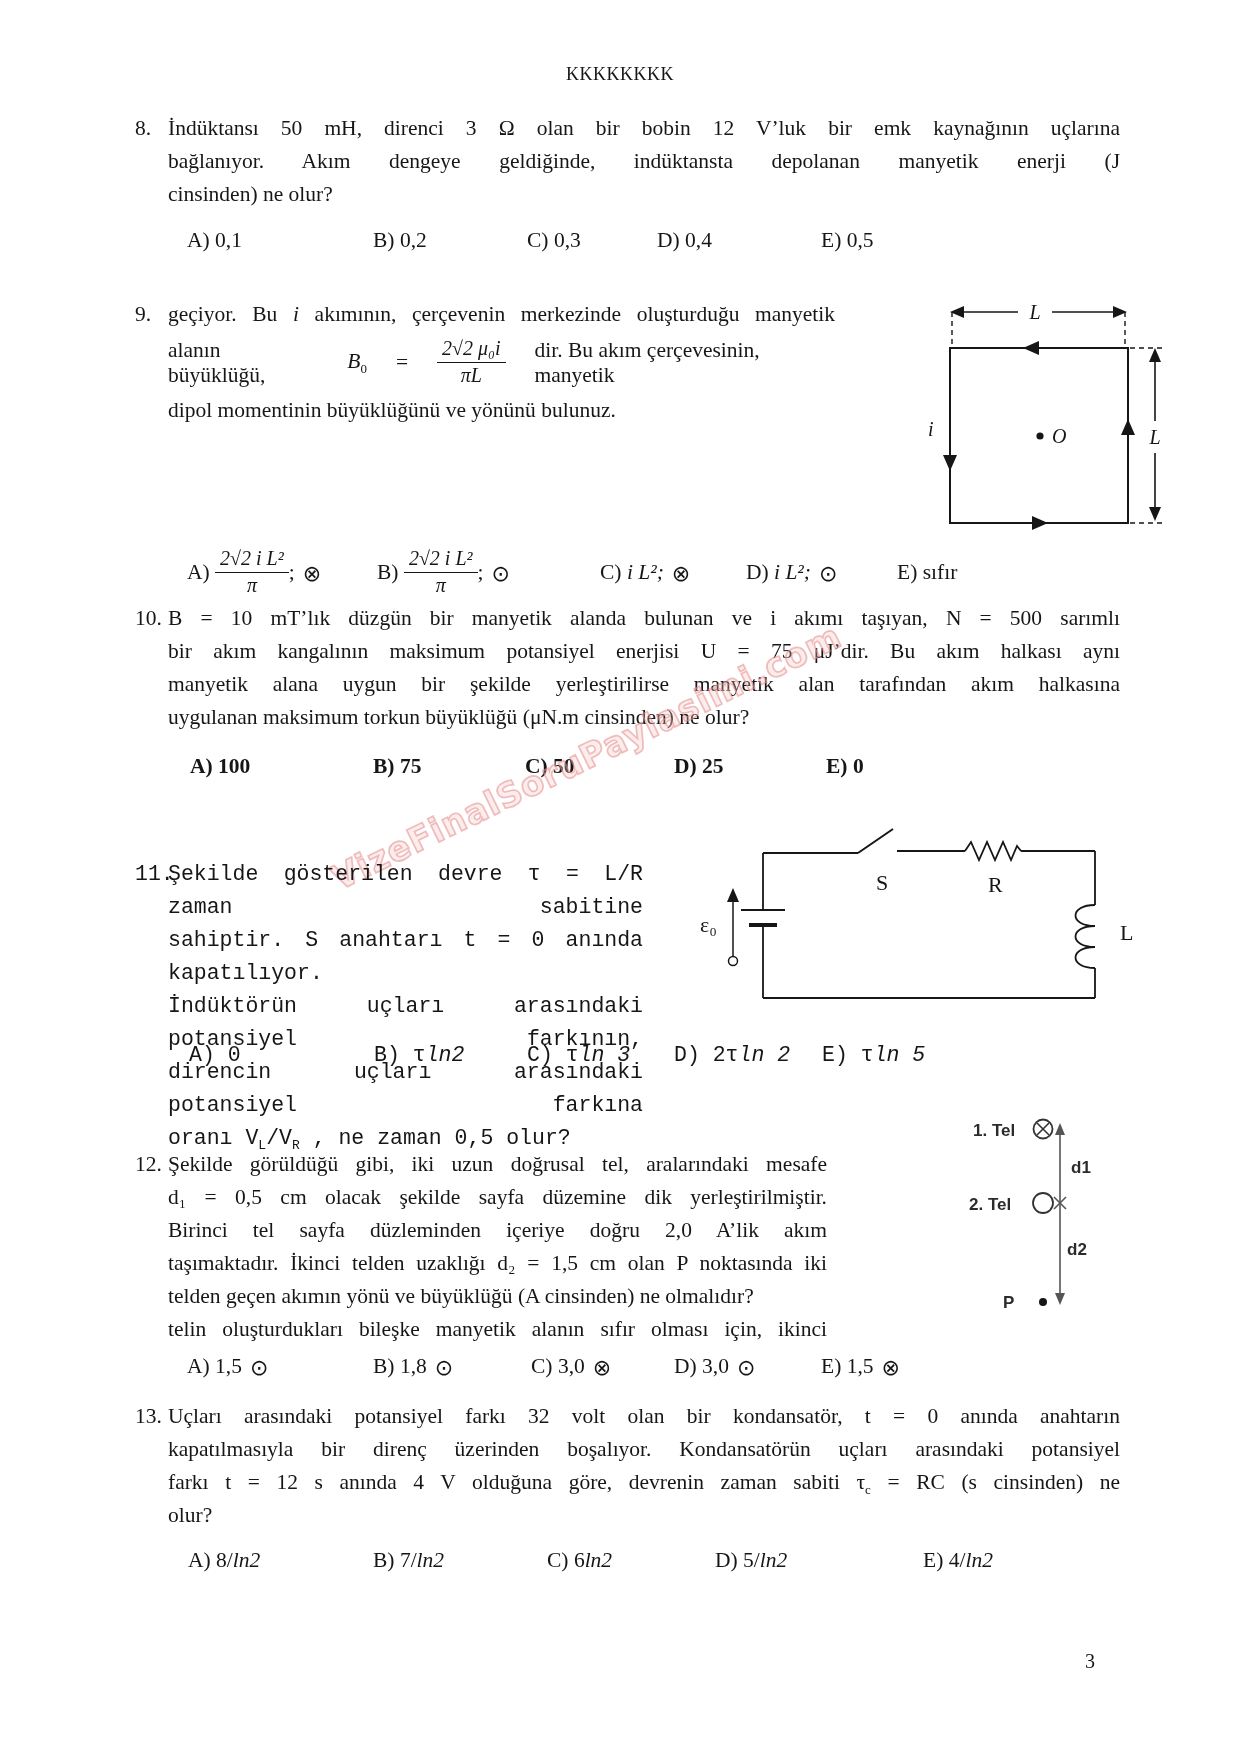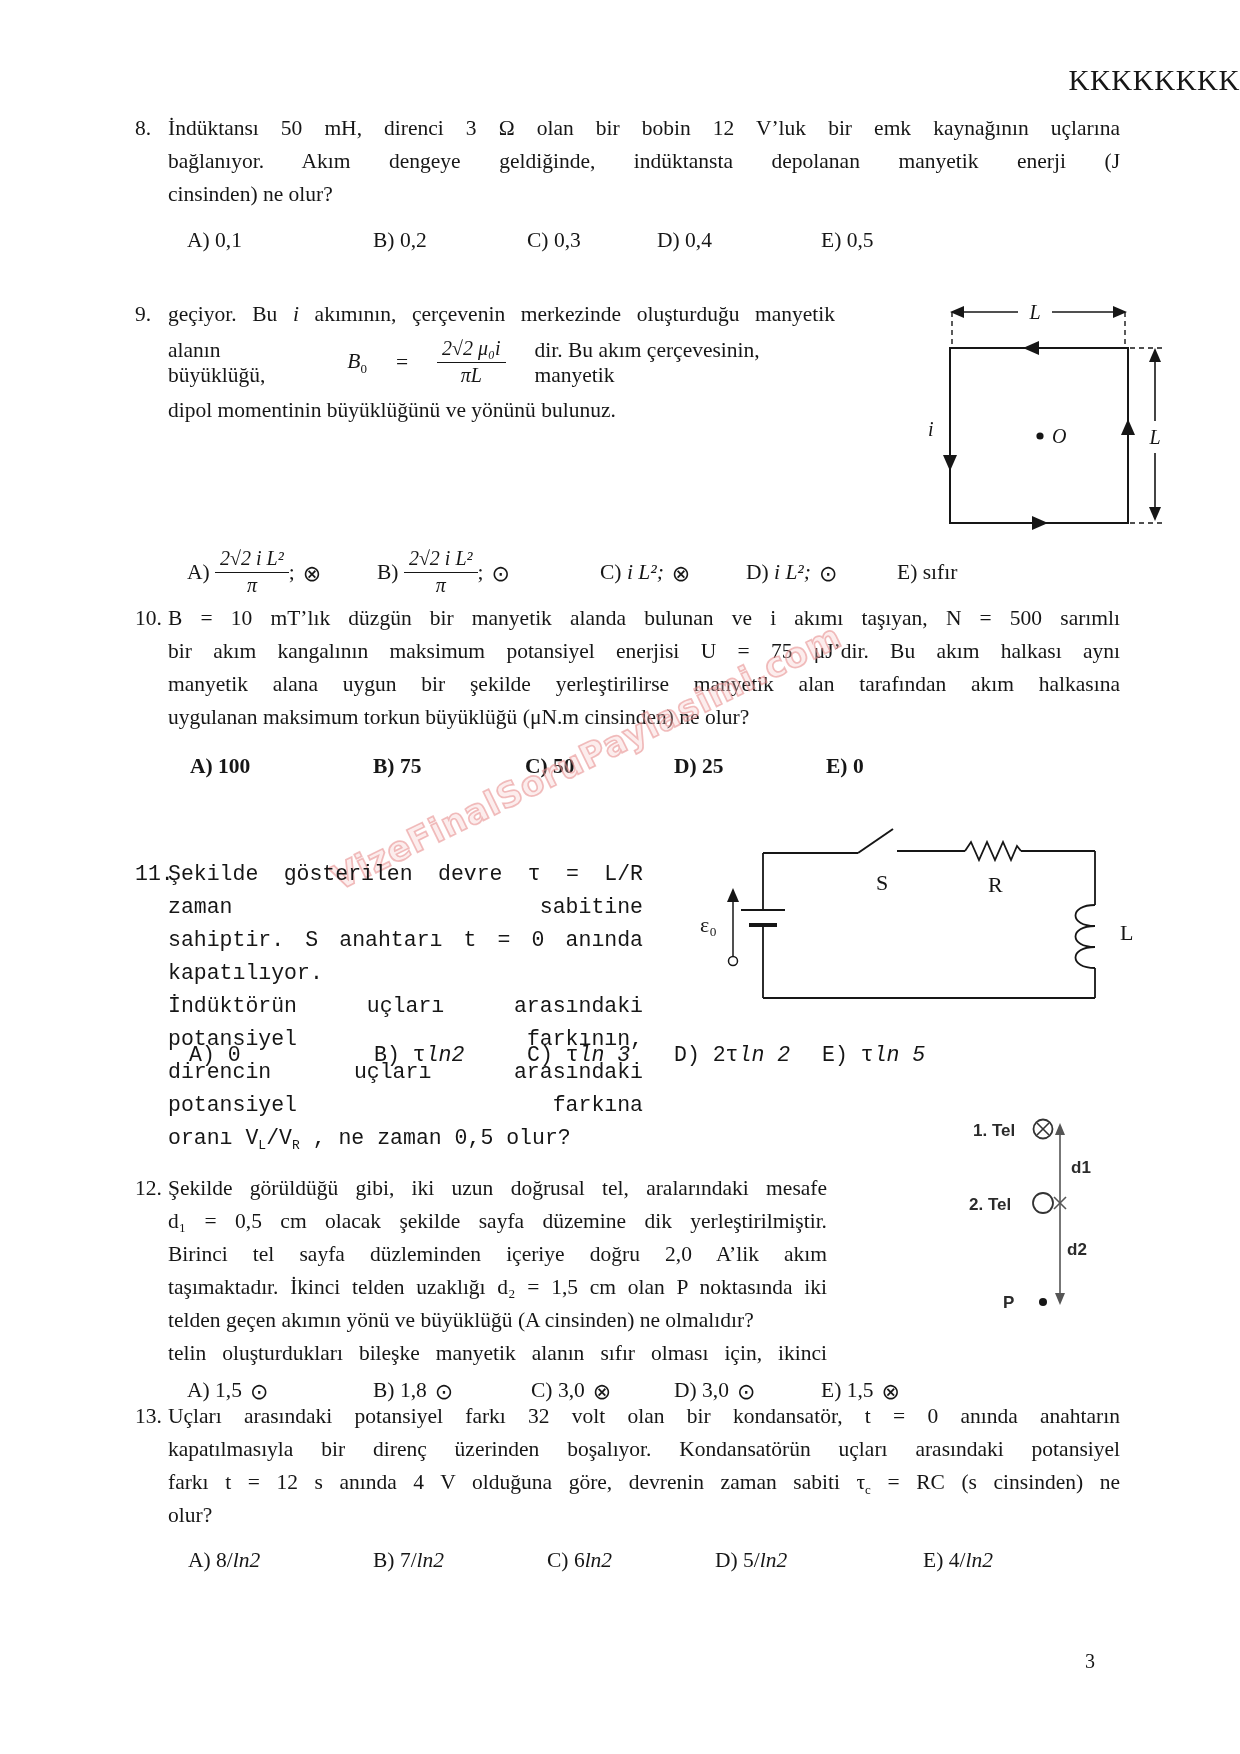--- a/index.html
+++ b/index.html
@@ -2,22 +2,22 @@
 <html><head>
 <meta charset="utf-8">
 <style>
   * { box-sizing: border-box; }
   html,body { margin:0; padding:0; background:#ffffff; }
   .page {
     position:relative; width:1240px; height:1754px; background:#ffffff;
     font-family:"Liberation Serif","DejaVu Serif",serif; color:#161616; overflow:hidden;
   }
   .header {
-    position:absolute; top:64px; left:0; width:100%; text-align:right;
-    font-size:29px; letter-spacing:0.5px;
+    position:absolute; top:64px; left:0; width:100%; text-align:center;
+    font-size:18px; letter-spacing:0.5px;
   }
   .q { position:absolute; }
   .qnum { position:absolute; left:0; top:0; font-size:21.5px; line-height:33px; }
   .qbody { margin-left:33px; }
   .line { font-size:21.5px; line-height:33px; }
   .j { text-align:justify; text-align-last:justify; }
   .fracline { display:flex; align-items:center; height:63px; font-size:21.5px;gap:19px; }
   .frac { display:inline-flex; flex-direction:column; align-items:center; line-height:1.18; font-size:20px; }
   .frac .fnum { padding:0 5px 1px 5px; border-bottom:1.4px solid #161616; white-space:nowrap; }
   .frac .fden { padding-top:1px; white-space:nowrap; }
@@ -202,21 +202,21 @@
     <line x1="43" y1="80" x2="43" y2="136" stroke="#161616" stroke-width="1.5"></line>
     <polygon points="43,68 37,82 49,82" fill="#161616"></polygon>
     <circle cx="43" cy="141" r="4.5" fill="#ffffff" stroke="#161616" stroke-width="1.5"></circle>
 
     <text class="circlbl" x="10" y="112">ε₀</text>
     <text class="circlbl" x="186" y="70">S</text>
     <text class="circlbl" x="298" y="72">R</text>
     <text class="circlbl" x="430" y="120">L</text>
   </svg>
 
-  <section class="q" style="left:135px; top:1172px; width:692px;">
+  <section class="q" style="left:135px; top:1148px; width:692px;">
     <span class="qnum">12.</span>
     <div class="qbody">
       <div class="line j">Şekilde görüldüğü gibi, iki uzun doğrusal tel, aralarındaki mesafe</div>
       <div class="line j">d₁ = 0,5 cm olacak şekilde sayfa düzemine dik yerleştirilmiştir.</div>
       <div class="line j">Birinci tel sayfa düzleminden içeriye doğru 2,0 A’lik akım</div>
       <div class="line j">taşımaktadır. İkinci telden uzaklığı d₂ = 1,5 cm olan P noktasında iki</div>
       <div class="line">telden geçen akımın yönü ve büyüklüğü (A cinsinden) ne olmalıdır?</div>
       <div class="line j">telin oluşturdukları bileşke manyetik alanın sıfır olması için, ikinci</div>
     </div>
     <div class="optrow" style="top:206px; height:36px;">

